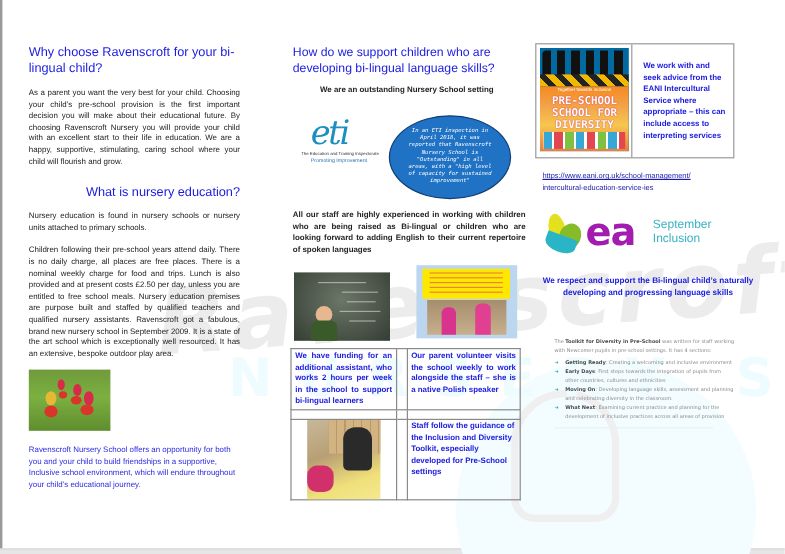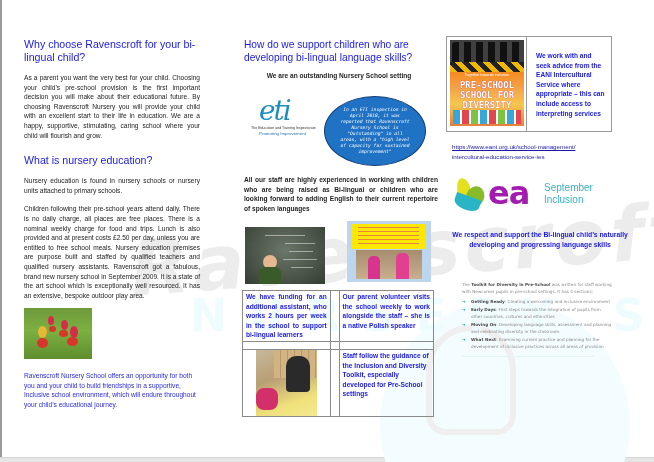--- a/index.html
+++ b/index.html
@@ -15,21 +15,21 @@
     .wm-sub { position: absolute; left: 60px; top: 85px; font-family: "DejaVu Sans", sans-serif; font-weight: bold; font-size: 44px; color: #eefbff; letter-spacing: 22px; white-space: nowrap; }
     .wm-circle { position: absolute; left: 250px; top: 95px; width: 250px; height: 250px; border-radius: 50%; background: #f3fcff; }
     .wm-figure { position: absolute; left: 296px; top: 120px; width: 90px; height: 110px; border: 6px solid #efefef; border-radius: 45px 45px 20px 20px; }
 
     
     .col1 { position: absolute; left: 24px; top: 38px; width: 176px; }
     .h-blue { color: #1a1ae0; font-weight: normal; }
     .col1 .h-blue { font-size: 10.6px; line-height: 13px; }
     .para { font-size: 6.6px; line-height: 9.6px; text-align: justify; color: #222; }
     .blue-text { font-size: 6.6px; line-height: 9.6px; color: #2a2ae0; }
-    .col1-h2 { margin-top: 14px; }
+    .col1-h2 { margin-top: 14px; text-align: right; }
 
     .photo { position: relative; overflow: hidden; }
     .photo-kids { width: 68px; height: 51px; margin-top: 8px; background: linear-gradient(180deg, #6f9a3b 0%, #7cb041 45%, #5f8d2e 100%); }
     .photo-kids .kid { position: absolute; border-radius: 50%; }
     .photo-kids .ball { position: absolute; border-radius: 50%; background: #d8362a; }
 
     
     .col2-title { position: absolute; left: 244px; top: 38px; width: 190px; text-align: left; font-size: 10.2px; line-height: 13px; }
     .col2-sub { position: absolute; left: 244px; top: 72px; width: 190px; text-align: center; font-size: 6.6px; font-weight: bold; color: #1e1e1e; }
     .eti-logo { position: absolute; left: 251px; top: 94px; width: 70px; height: 44px; }
@@ -63,21 +63,21 @@
     .cell-text.left { text-align: left; }
     .spacer-row td { height: 8px; }
     .photo-teacher { width: 61px; height: 66px; margin: 0 auto; background: linear-gradient(160deg, #c7b89a 0%, #b89f74 40%, #efe07a 75%, #f3e98f 100%); position: relative; }
     .photo-teacher .shelf { position: absolute; left: 18px; top: 0; width: 43px; height: 28px; background: repeating-linear-gradient(90deg, #d2b483 0 6px, #b8996a 6px 7px); }
     .photo-teacher .woman { position: absolute; left: 30px; top: 6px; width: 24px; height: 36px; background: #2a2a2a; border-radius: 10px 10px 4px 4px; }
     .photo-teacher .child { position: absolute; left: 0; top: 38px; width: 22px; height: 22px; background: #d2306a; border-radius: 8px; }
 
     
     .eani-table { position: absolute; left: 446px; top: 36px; width: 166px; height: 96px; border: 1px solid #9a9a9a; display: flex; }
     .eani-img { width: 80px; height: 94px; border-right: 1px solid #9a9a9a; padding: 3px; }
-    .toolkit { position: relative; width: 74px; height: 86px; background: #404040; overflow: hidden; padding-left: 21px; }
+    .toolkit { position: relative; width: 74px; height: 86px; background: #0369a1; overflow: hidden; padding-left: 21px; }
     .toolkit .figs { position: absolute; top: 2px; left: 2px; width: 70px; height: 22px; background: repeating-linear-gradient(90deg, #111 0 7px, transparent 7px 12px); border-radius: 3px; }
     .toolkit .stripe { position: absolute; top: 22px; left: 0; width: 74px; height: 10px; background: repeating-linear-gradient(45deg, #f1b800 0 5px, #222 5px 10px); }
     .toolkit .body { position: absolute; top: 32px; left: 0; width: 74px; height: 54px; background: linear-gradient(180deg, #f58a1f 0%, #f3a24a 30%, #f6c74e 60%, #e87e3c 100%); }
     .toolkit .tt { position: absolute; top: 33px; left: 0; width: 74px; font-size: 3.8px; color: #fff; text-align: center; }
     .toolkit .big { position: absolute; left: 0; width: 74px; text-align: center; font-family: "DejaVu Sans Mono", monospace; font-weight: bold; font-size: 9px; line-height: 10px; color: #fff; text-shadow: 0 0 1px #c04; }
     .toolkit .tiles { position: absolute; left: 3px; top: 70px; width: 68px; height: 14px; background: repeating-linear-gradient(90deg, #37a7d8 0 7px, #fff 7px 9px, #e2474f 9px 16px, #fff 16px 18px, #7dc243 18px 25px, #fff 25px 27px); }
     .eani-text { flex: 1; padding: 14px 4px 0 9px; font-size: 6.6px; line-height: 9.6px; font-weight: bold; color: #1a1ae0; }
 
     .eani-link { position: absolute; left: 452px; top: 142px; font-size: 6.2px; line-height: 9.6px; color: #1a1aa8; }
     .eani-link span { display: block; }

